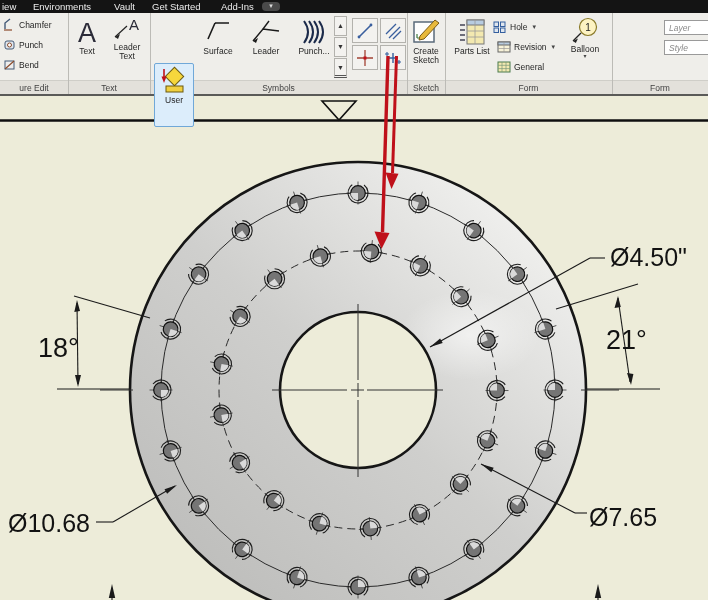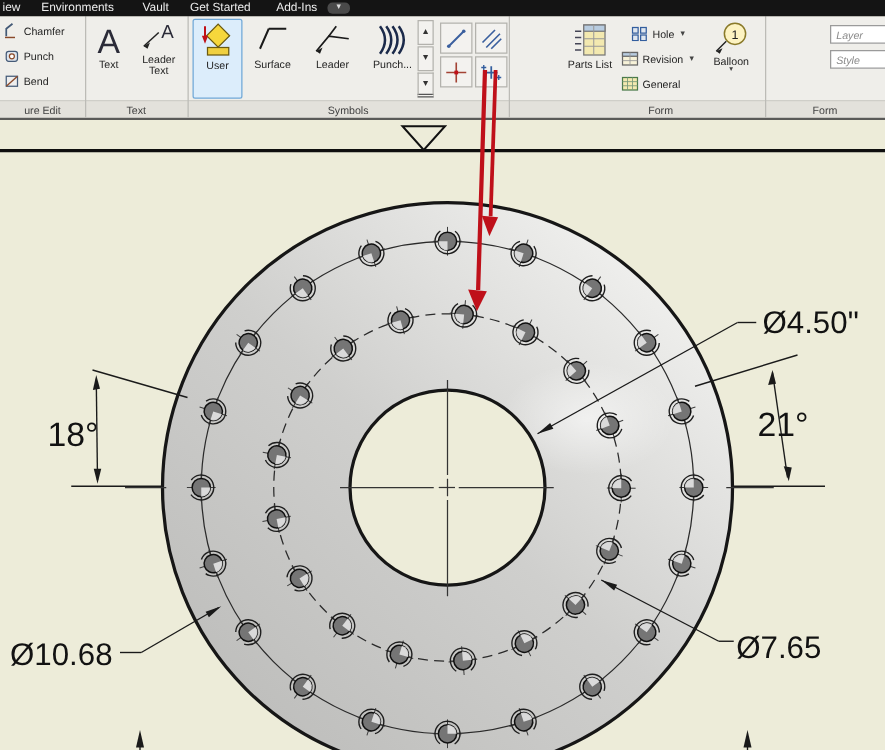--- a/index.html
+++ b/index.html
@@ -15,21 +15,21 @@
           border-bottom:2px solid #5a5a58;box-sizing:border-box;}
   .panel{position:absolute;top:0;bottom:0;border-right:1px solid #bcbbb6;}
   #label-strip{position:absolute;left:0;right:0;bottom:0;height:13px;background:#e3e1db;border-top:1px solid #cfcec8;}
   .panel-label{position:absolute;bottom:1px;width:100%;text-align:center;font-size:8.5px;color:#3f3f3f;}
   .bigbtn{position:absolute;top:2px;height:62px;text-align:center;cursor:default;}
   .bigbtn .bicon{display:block;margin:2px auto 0 auto;}
   .blabel{font-size:8.5px;color:#1f1f1f;line-height:1.1;}
   .smallbtn{position:absolute;left:3px;height:17px;display:flex;align-items:center;gap:3px;cursor:default;}
   .slabel{font-size:8.5px;color:#1f1f1f;white-space:nowrap;text-align:right;}
   .dd{font-size:7px;color:#444;margin-left:2px;}
-  #user-btn{background:#dcedfb;border:1px solid #70a8d8;border-radius:2px;}
+  #user-btn{background:#dcedfb;border:1px solid #70a8d8;border-radius:2px;margin-top:48px;}
   .gridbtn{position:absolute;width:26px;height:25px;background:#f3f2ef;border:1px solid #b3b2ad;
            box-sizing:border-box;display:flex;align-items:center;justify-content:center;}
   .scrollbtn{position:absolute;left:184px;width:13px;height:20px;background:#f3f2ef;border:1px solid #b3b2ad;
              box-sizing:border-box;font-size:7px;color:#333;text-align:center;line-height:18px;}
   .combo{position:absolute;left:52px;width:60px;height:15px;background:#fff;border:1px solid #9a9a9a;
          box-sizing:border-box;}
   .combo-text{font-size:8.5px;font-style:italic;color:#8a8a8a;padding-left:4px;line-height:14px;display:block;}
   
   #sheet{position:absolute;left:0;top:96px;z-index:1;}
   .dim{font-size:25px;fill:#121212;}
@@ -157,32 +157,43 @@
     </div>
     <div class="gridbtn" style="left:230px;top:32px">
       <svg width="18" height="18">
         <path d="M9 4 L9 14 M4 9 L14 9" stroke="#335e9e" stroke-width="1.4"></path>
         <path d="M3 3 L3 7 M1 5 L5 5 M15 11 L15 15 M13 13 L17 13" stroke="#335e9e" stroke-width="1.1"></path>
         </svg>
     </div>
     <div class="panel-label">Symbols</div>
   </div>
 
+  <div class="panel" style="left:407px;width:38px">
+    <div class="bigbtn" style="left:2px;width:34px">
+      <svg class="bicon" width="30" height="30">
+        <rect x="3" y="5" width="20" height="20" fill="#fdfdfd" stroke="#5a6a7a" stroke-width="1.5"></rect>
+        <path d="M6 21 L10 21 M6 21 L6 17" stroke="#3f7a3f" stroke-width="1.2"></path>
+        <path d="M9 19 L24 3 L28 6 L13 22 L8 23 Z" fill="#e8b93c" stroke="#7a5a14" stroke-width="1"></path>
+        </svg>
+      <div class="blabel">Create Sketch</div>
+    </div>
+    <div class="panel-label">Sketch</div>
+  </div>
 
   <div class="panel" style="left:445px;width:167px">
     <div class="bigbtn" style="left:6px;width:42px">
       <svg class="bicon" width="28" height="30">
         <path d="M2 8 L7 8 M2 13 L7 13 M2 18 L7 18 M2 23 L7 23" stroke="#445" stroke-width="1.3"></path>
         <rect x="9" y="3" width="17" height="24" fill="#f3e9b0" stroke="#777"></rect>
         <rect x="9" y="3" width="17" height="5" fill="#b8cce0" stroke="#777"></rect>
         <path d="M9 14 L26 14 M9 20 L26 20 M17 3 L17 27" stroke="#999" stroke-width=".8"></path>
         </svg>
       <div class="blabel">Parts List</div>
     </div>
-    <div class="smallbtn" style="left:60px;top:5px">
+    <div class="smallbtn" style="left:48px;top:5px">
       <svg class="sicon" width="14" height="13">
         <rect x="1" y="2" width="4.5" height="4.5" fill="#dfe6ee" stroke="#335e9e"></rect>
           <rect x="7.5" y="2" width="4.5" height="4.5" fill="#dfe6ee" stroke="#335e9e"></rect>
         <rect x="1" y="8" width="4.5" height="4.5" fill="#dfe6ee" stroke="#335e9e"></rect>
           <rect x="7.5" y="8" width="4.5" height="4.5" fill="#dfe6ee" stroke="#335e9e"></rect>
         </svg>
       <span class="slabel">Hole</span>
       <span class="dd">▾</span>
     </div>
     <div class="smallbtn" style="left:52px;top:25px">

